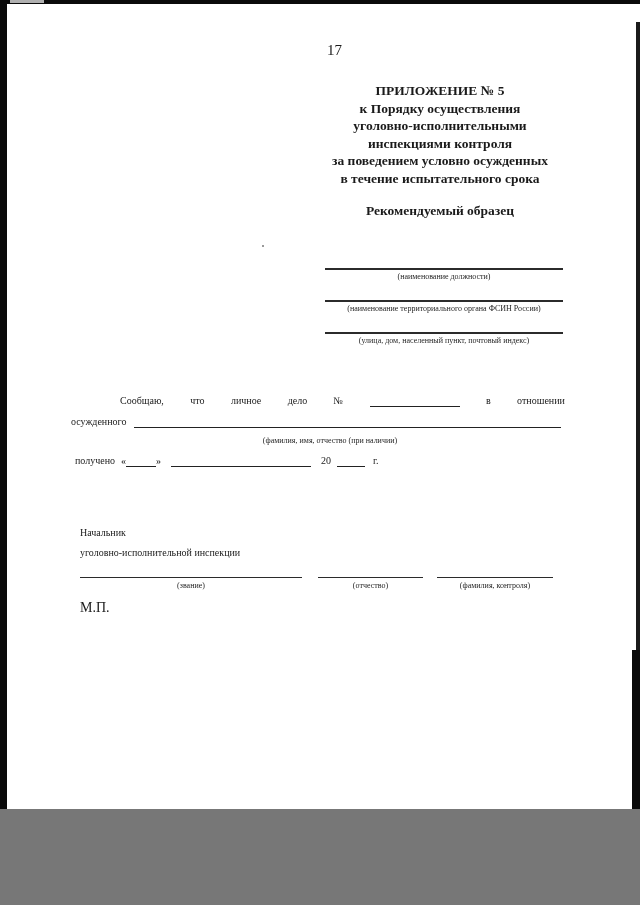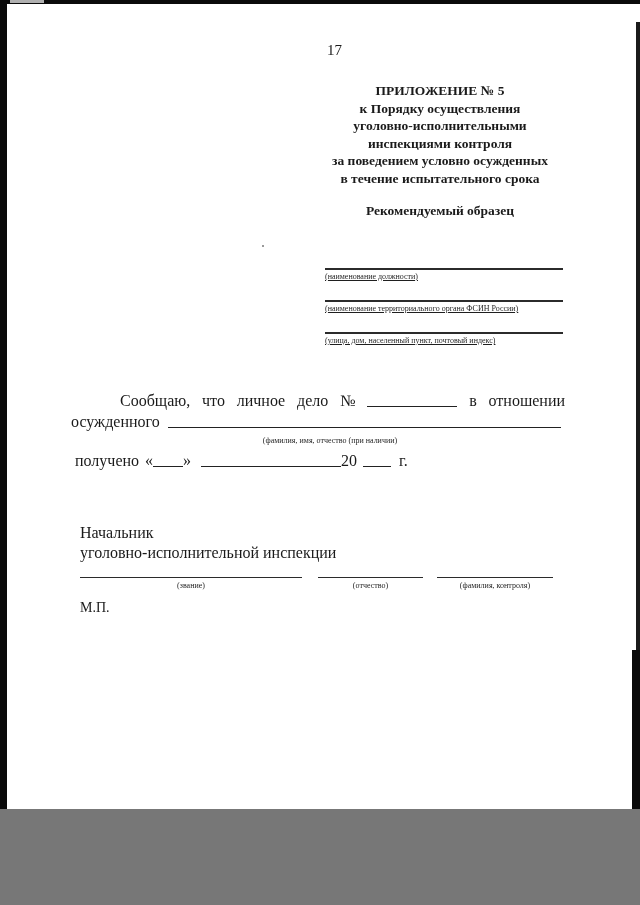--- a/index.html
+++ b/index.html
@@ -13,22 +13,22 @@
   .speck{position:absolute;background:#9a9a9a;}
   
   .pagenum{position:absolute;left:327px;top:42px;font-size:15px;}
   .hdr{
     position:absolute;left:290px;top:82px;width:300px;
     text-align:center;font-weight:bold;font-size:13.5px;line-height:17.5px;
   }
   .hdr .sample{margin-top:15px;}
   .fgroup{position:absolute;left:325px;width:238px;}
   .fgroup .rule{border-top:2px solid #2b2b2b;height:0;}
-  .fcap{font-size:8px;line-height:10px;text-align:left;margin-top:2px;color:#1f1f1f;text-decoration:underline;}
-  .bodytxt{font-size:16px;line-height:17px;}
+  .fcap{font-size:8px;line-height:10px;text-align:center;margin-top:2px;color:#1f1f1f;}
+  .bodytxt{font-size:10px;line-height:17px;}
   .line1{position:absolute;left:120px;top:392px;width:445px;display:flex;justify-content:space-between;}
   .line2{position:absolute;left:71px;top:413px;width:490px;display:flex;align-items:center;}
   .line2cap{position:absolute;left:230px;top:436px;width:200px;text-align:center;font-size:8px;color:#1f1f1f;}
   .line3{position:absolute;left:75px;top:452px;display:flex;align-items:flex-end;}
   .blank{display:inline-block;border-bottom:1.5px solid #222;height:14px;}
   .l1blank{width:90px;align-self:flex-end;margin-bottom:2px;}
   .l2blank{flex:1;margin-left:8px;margin-bottom:2px;}
   .sig1{position:absolute;left:80px;top:524px;}
   .sig2{position:absolute;left:80px;top:544px;}
   .sigrule{position:absolute;top:577px;border-top:1.5px solid #2b2b2b;height:0;}
@@ -96,21 +96,21 @@
     <span class="blank l2blank"></span>
   </div>
   <div class="line2cap">(фамилия, имя, отчество (при наличии)</div>
 
   <div class="line3 bodytxt">
     <span>получено</span>
     <span style="margin-left:6px;">«</span>
     <span class="blank" style="width:30px;margin-bottom:2px;"></span>
     <span>»</span>
     <span class="blank" style="width:140px;margin-left:10px;margin-bottom:2px;"></span>
-    <span style="">20</span>
+    <span style="margin-left:10px;">20</span>
     <span class="blank" style="width:28px;margin-left:6px;margin-bottom:2px;"></span>
     <span style="margin-left:8px;">г.</span>
   </div>
 
   <div class="sig1 bodytxt">Начальник</div>
   <div class="sig2 bodytxt">уголовно-исполнительной инспекции</div>
 
   <div class="sigrule" style="left:80px;width:222px;"></div>
   <div class="sigrule" style="left:318px;width:105px;"></div>
   <div class="sigrule" style="left:437px;width:116px;"></div>

